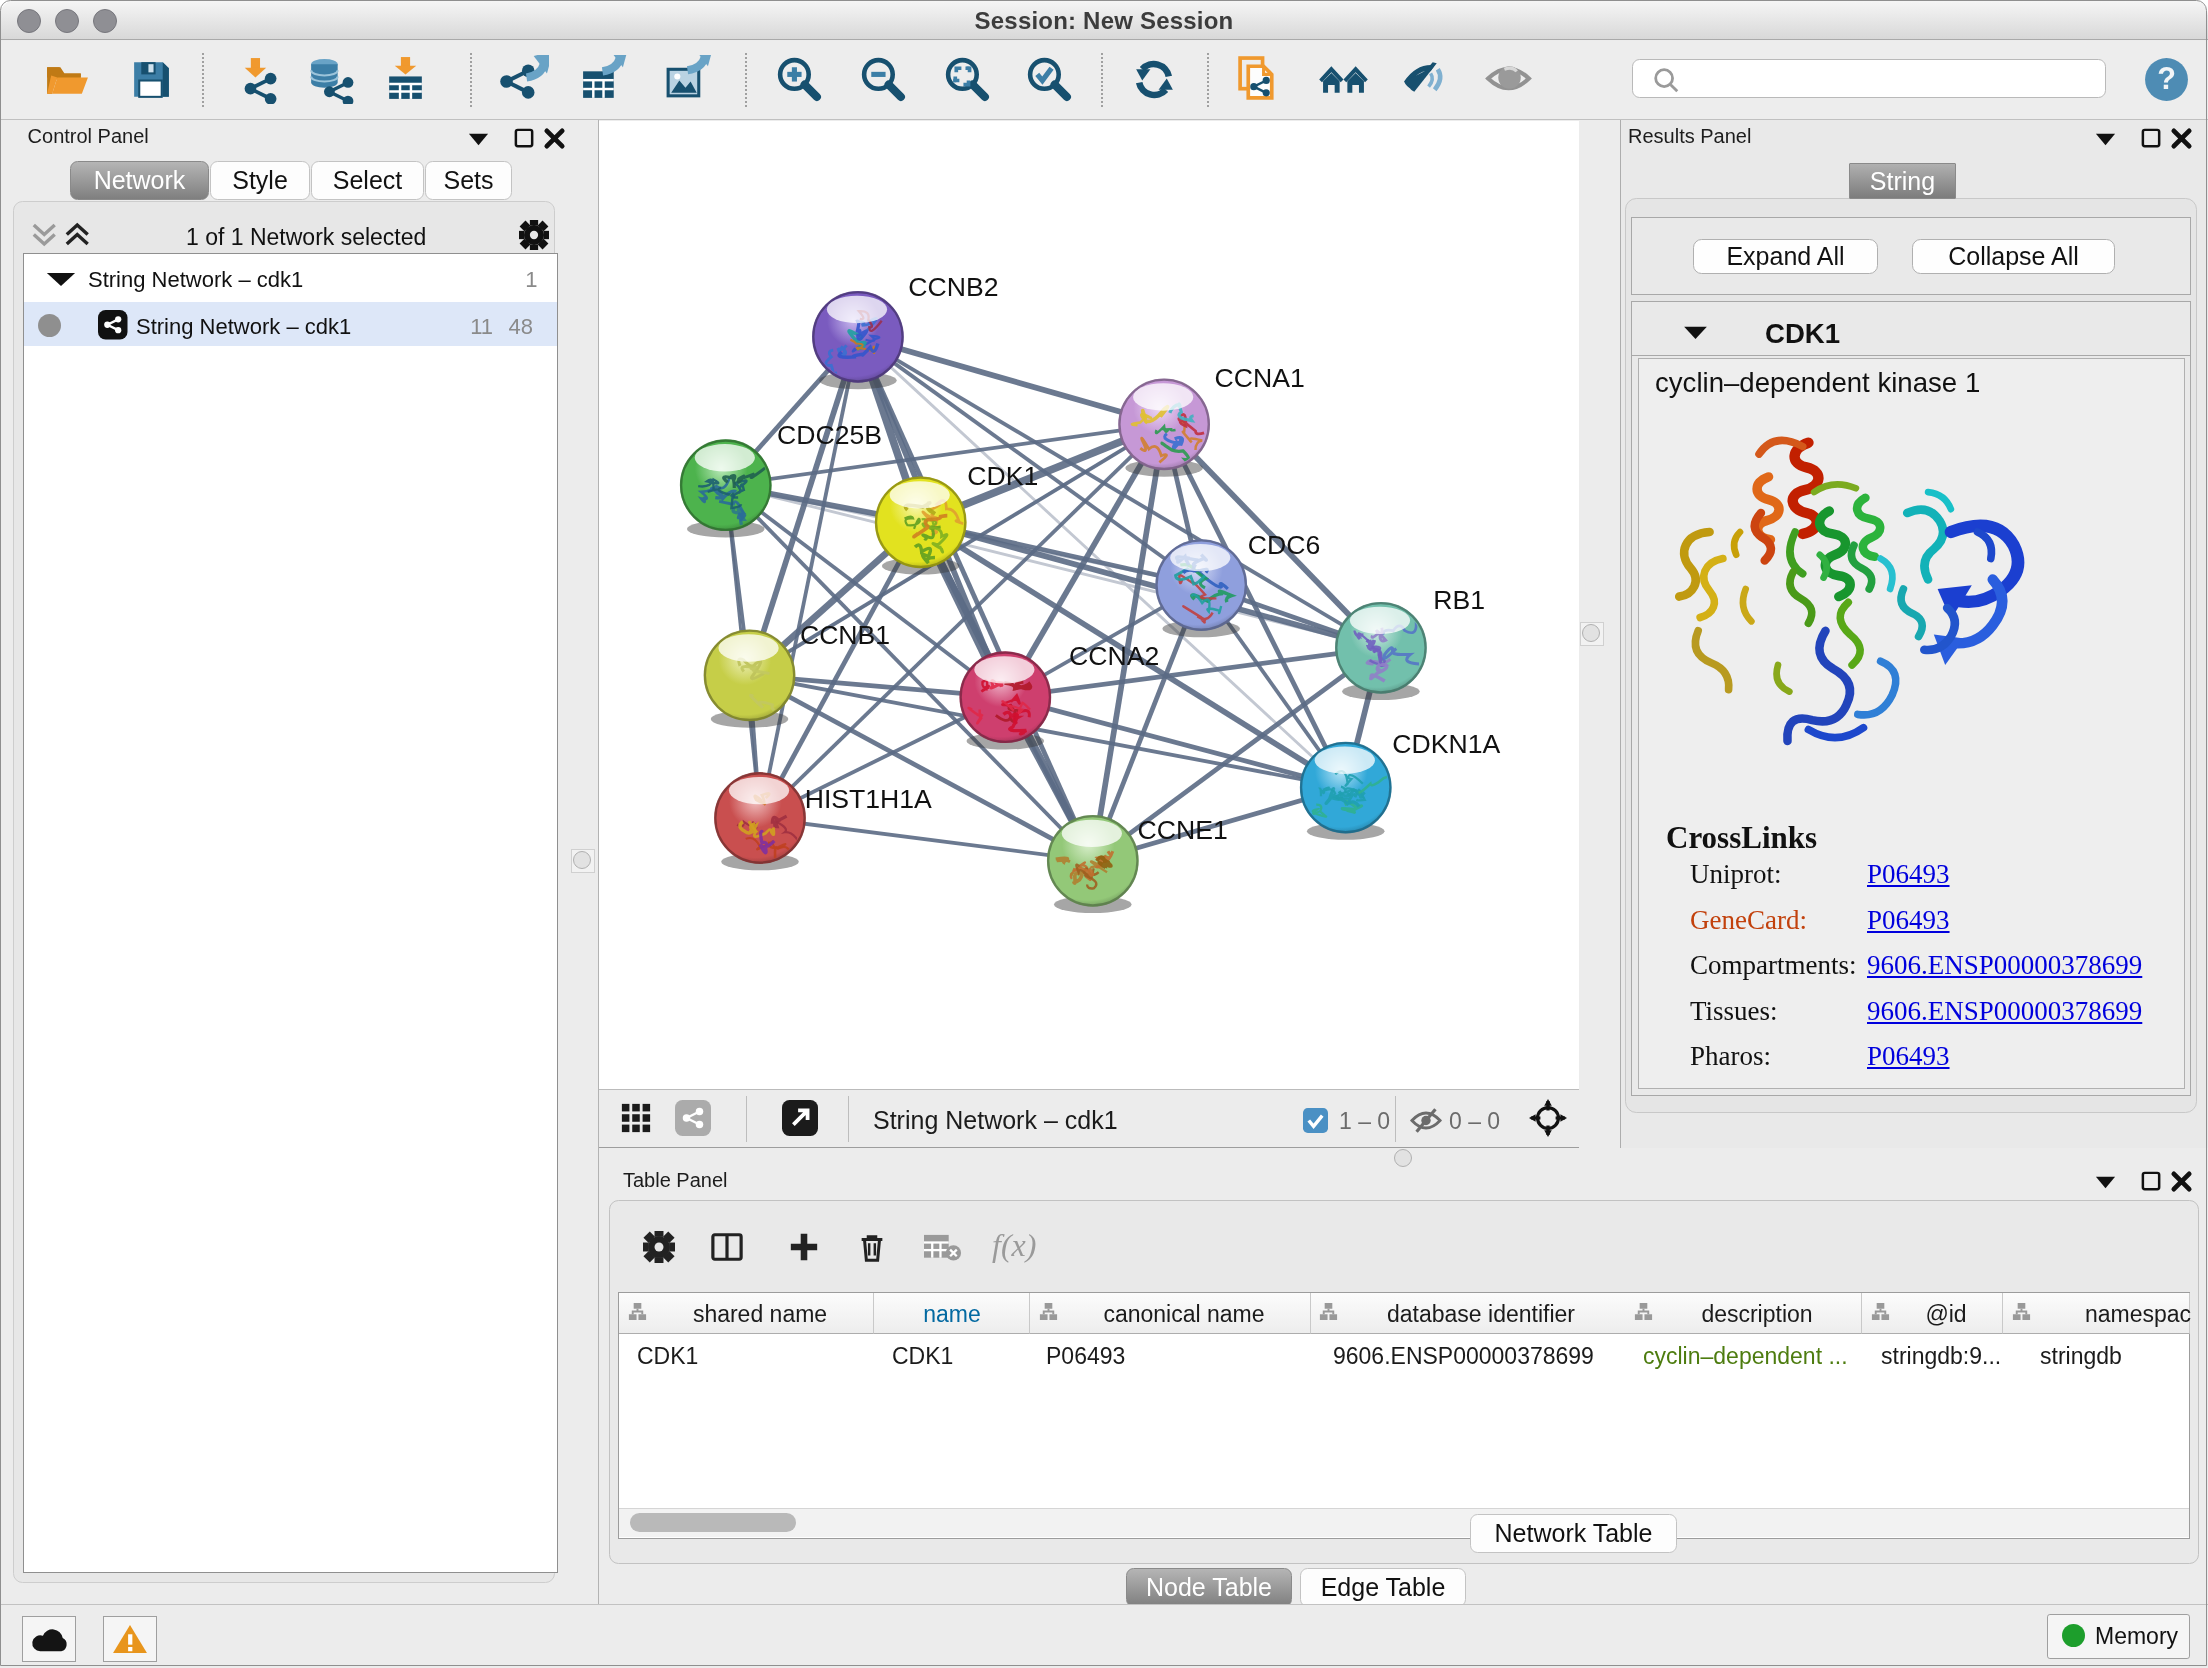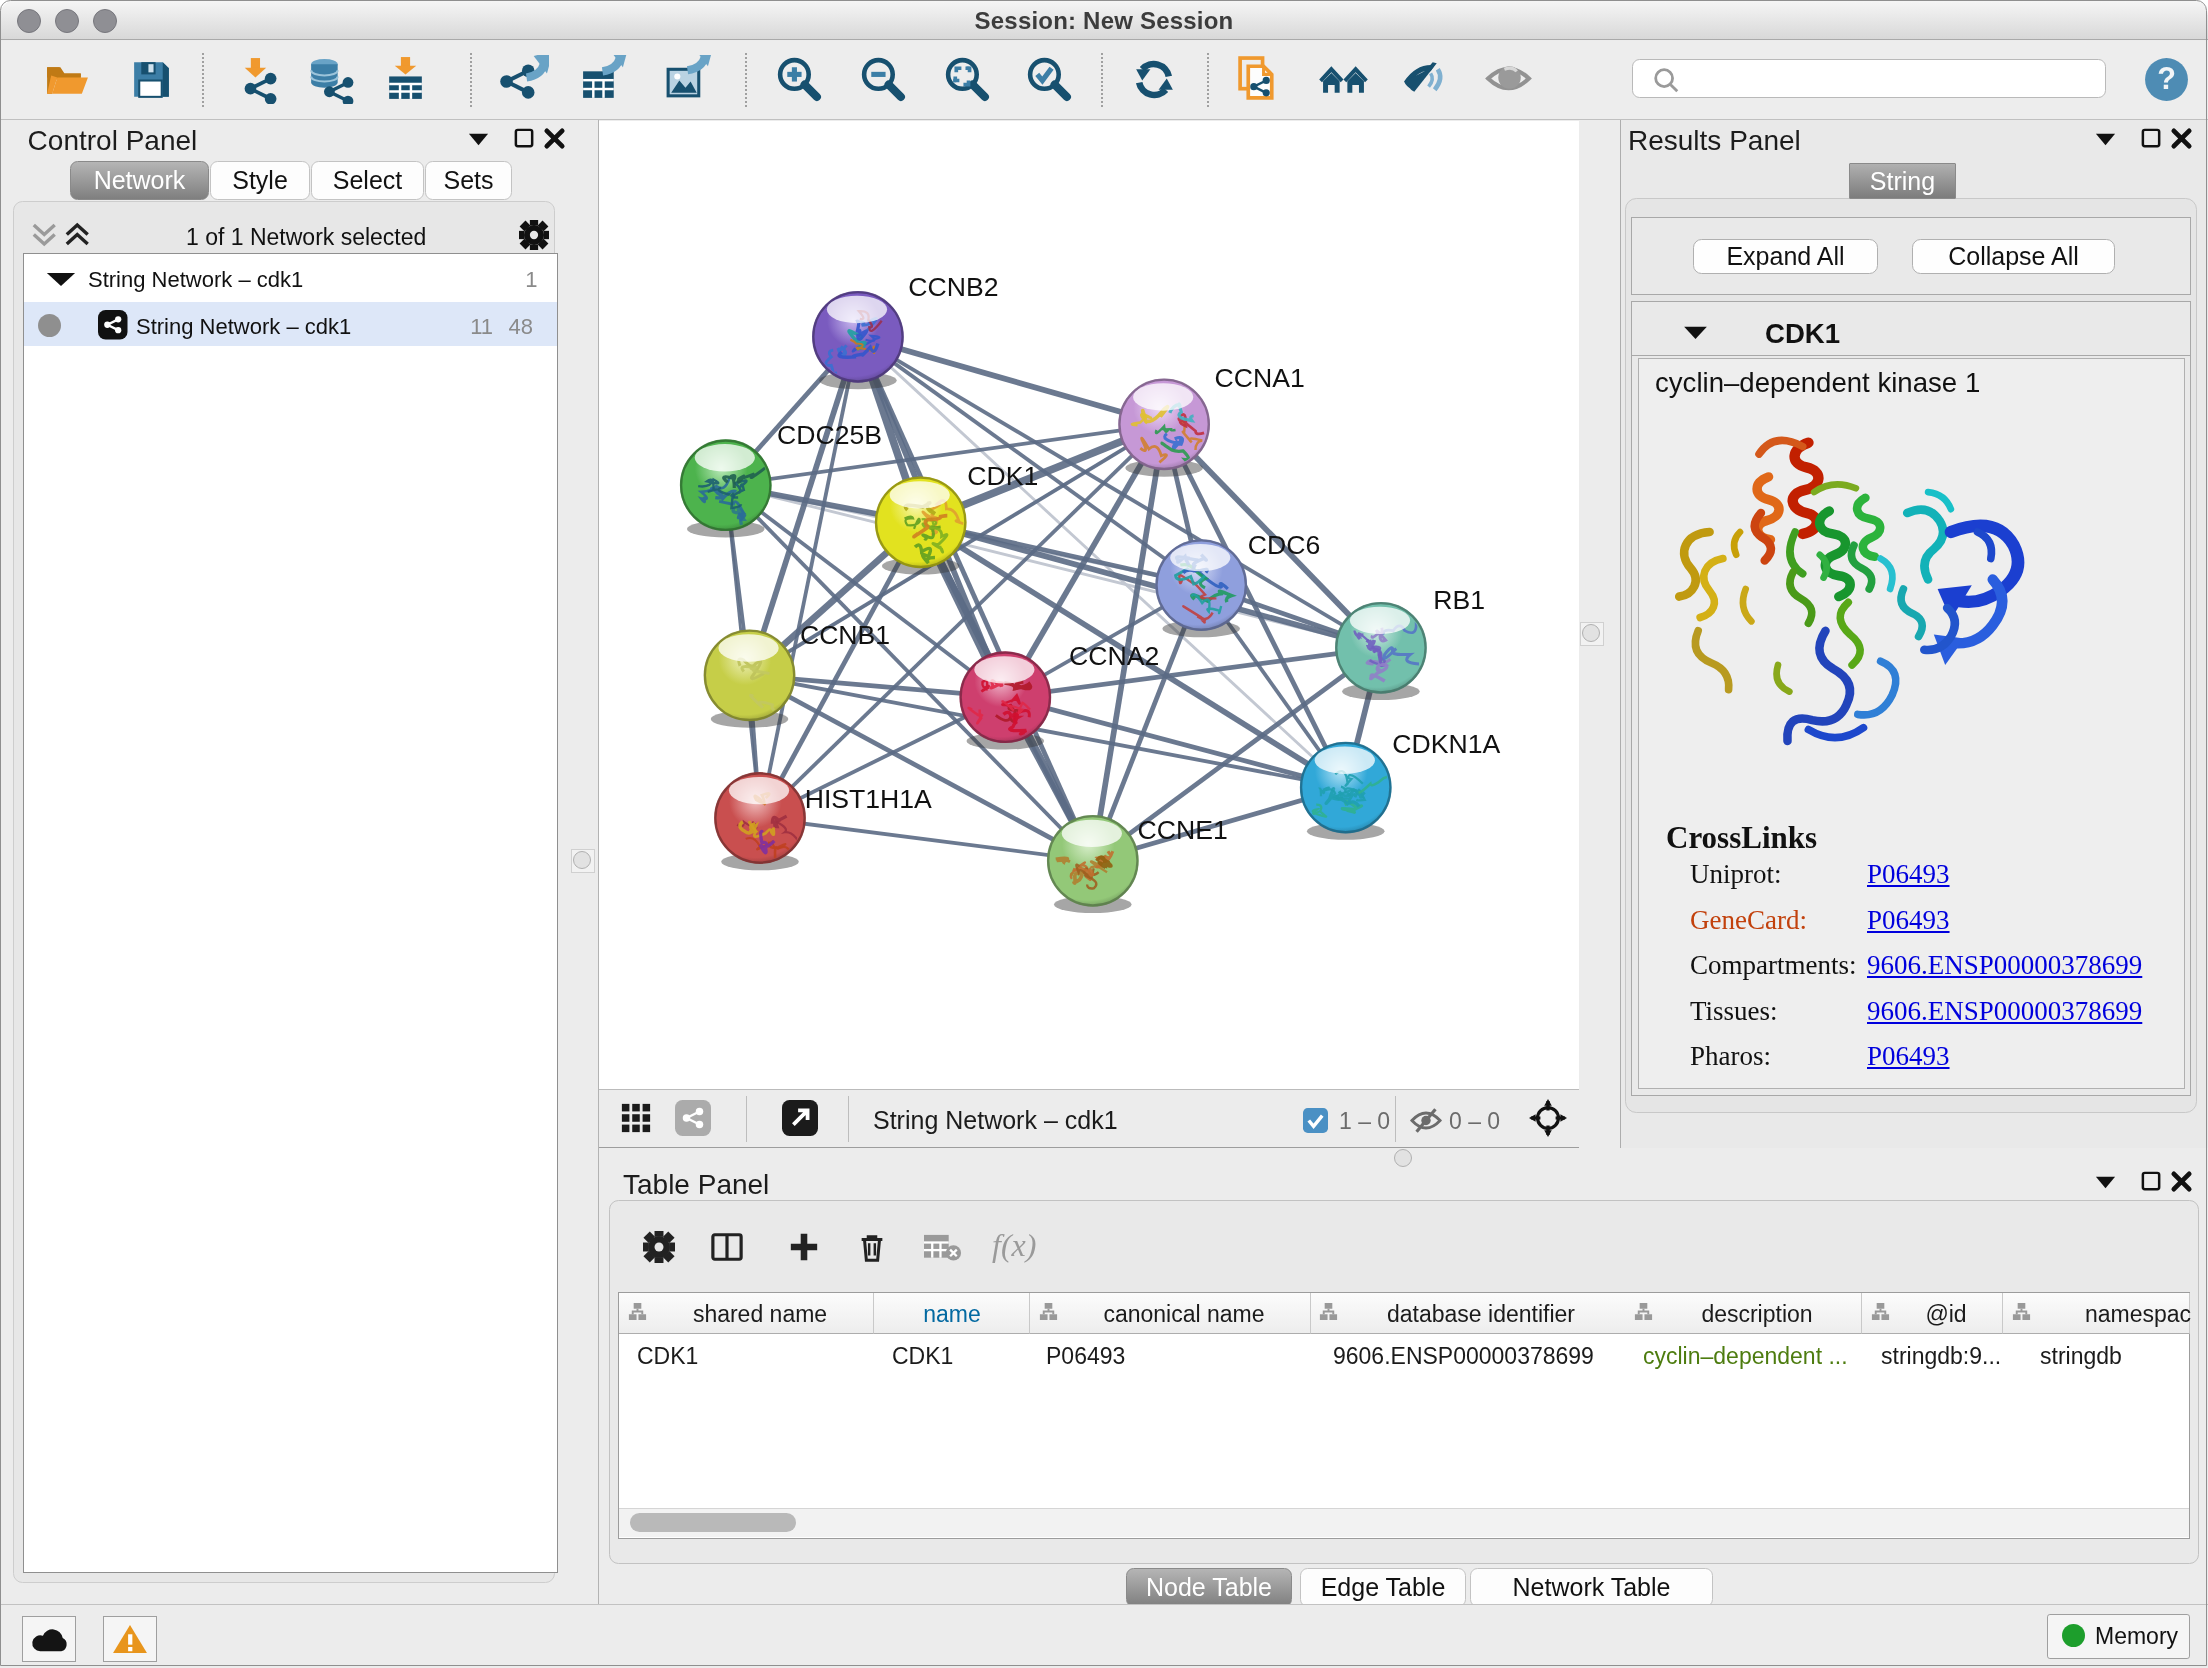--- a/index.html
+++ b/index.html
@@ -4,21 +4,21 @@
 html,body{width:2208px;height:1668px;overflow:hidden;}
 body{font-family:"Liberation Sans",sans-serif;background:#ececec;position:relative;}
 .abs{position:absolute;}
 .titlebar{left:0;top:0;width:2208px;height:40px;background:linear-gradient(#f6f6f6,#d8d8d8);border-bottom:1px solid #a9a9a9;}
 .tl{border-radius:50%;width:24px;height:24px;top:8.6px;background:#8f8f94;border:1px solid #77777d;}
 .wtitle{width:100%;top:6.7px;text-align:center;font-size:24px;font-weight:bold;color:#3c3c3c;letter-spacing:0.2px;}
 .toolbar{left:0;top:41px;width:2208px;height:79px;background:#ededed;border-bottom:1px solid #c0c0c0;}
 .tsep{top:53px;width:0;height:54px;border-left:2.9px dotted #a0a0a0;}
 .searchbox{left:1632px;top:59px;width:474px;height:39px;background:#fff;border:1.9px solid #b9b9b9;border-radius:7.6px;}
 .leftcol{left:0;top:120px;width:599px;height:1488px;background:#ececec;border-right:1px solid #b3b3b3;}
-.ptitle{font-size:28px;color:#1c1c1c;}
+.ptitle{font-size:20px;color:#1c1c1c;}
 .tab{position:absolute;height:39px;border:1px solid #c3c3c3;background:#fdfdfd;border-radius:7.6px;color:#111;font-size:25px;text-align:center;line-height:37px;}
 .tabsel{background:linear-gradient(#b5b5b5,#7f7f7f);color:#fff;border-color:#8a8a8a;}
 .cpcontain{left:13.3px;top:201px;width:542px;height:1382px;background:#e7e7e7;border:1px solid #cdcdcd;border-radius:9.5px;}
 .netlist{left:23px;top:253px;width:535px;height:1320px;background:#fff;border:1px solid #8f8f8f;}
 .selrow{background:#dde7f8;}
 .canvas{left:599px;top:121px;width:980px;height:968px;background:#fff;}
 .cbottom{left:599px;top:1089px;width:980px;height:59px;background:#ececec;border-top:1px solid #bbb;border-bottom:1px solid #9d9d9d;}
 .rpanel{left:1620px;top:120px;width:589px;height:1028px;background:#e9e9e9;border-left:1px solid #adadad;}
 .stringtab{left:1849px;top:163px;width:107px;height:36px;background:linear-gradient(#b0b0b0,#7c7c7c);border:1px solid #8a8a8a;border-radius:1px;color:#fff;font-size:25px;text-align:center;line-height:34px;}
 .rcontain{left:1625px;top:198px;width:572px;height:915px;background:#e5e5e5;border:1px solid #c8c8c8;border-radius:11.4px;}
@@ -773,21 +773,21 @@
 <div class="abs" style="left:892px;top:1343px;font-size:23px;color:#1b1b1b">CDK1</div>
 <div class="abs" style="left:1046px;top:1343px;font-size:23px;color:#1b1b1b">P06493</div>
 <div class="abs" style="left:1333px;top:1343px;font-size:23px;color:#1b1b1b">9606.ENSP00000378699</div>
 <div class="abs" style="left:1643px;top:1343px;font-size:23px;color:#4d7c0f">cyclin–dependent ...</div>
 <div class="abs" style="left:1881px;top:1343px;font-size:23px;color:#1b1b1b">stringdb:9...</div>
 <div class="abs" style="left:2040px;top:1343px;font-size:23px;color:#1b1b1b">stringdb</div>
 <div class="abs" style="left:619px;top:1508px;width:1570px;height:28.5px;background:#f2f2f2;border-top:1px solid #d5d5d5"></div>
 <div class="abs" style="left:630px;top:1513px;width:166px;height:19px;background:#b9b9b9;border-radius:9.5px"></div>
 <div class="tab tabsel" style="left:1126px;top:1568px;width:166px">Node Table</div>
 <div class="tab" style="left:1300px;top:1568px;width:166px">Edge Table</div>
-<div class="tab" style="left:1470px;top:1568px;width:243px">Network Table</div>
+<div class="tab" style="left:1470px;top:1514px;width:207px">Network Table</div>
 <div class="abs statusbar"></div>
 <div class="sbtn" style="left:22px;top:1616px;width:54px;height:46px"></div>
 <svg class="abs" style="left:27.6px;top:1623px" width="44" height="32" viewBox="0 0 46 34">
     <path d="M13 30 a8.5 8.5 0 1 1 2.5-16.5 a11 11 0 0 1 21 2.5 a7.5 7.5 0 0 1 -1.5 14 z" fill="#141414"></path>
   </svg>
 <div class="sbtn" style="left:103px;top:1616px;width:54px;height:46px"></div>
 <svg class="abs" style="left:112px;top:1623px" width="36" height="32" viewBox="0 0 38 34">
     <path d="M19 2 L37 32 H1 Z" fill="#e8951c"></path>
     <rect x="17" y="12" width="4.5" height="11" fill="#fff"></rect>
     <rect x="17" y="25.5" width="4.5" height="4.5" fill="#fff"></rect>

